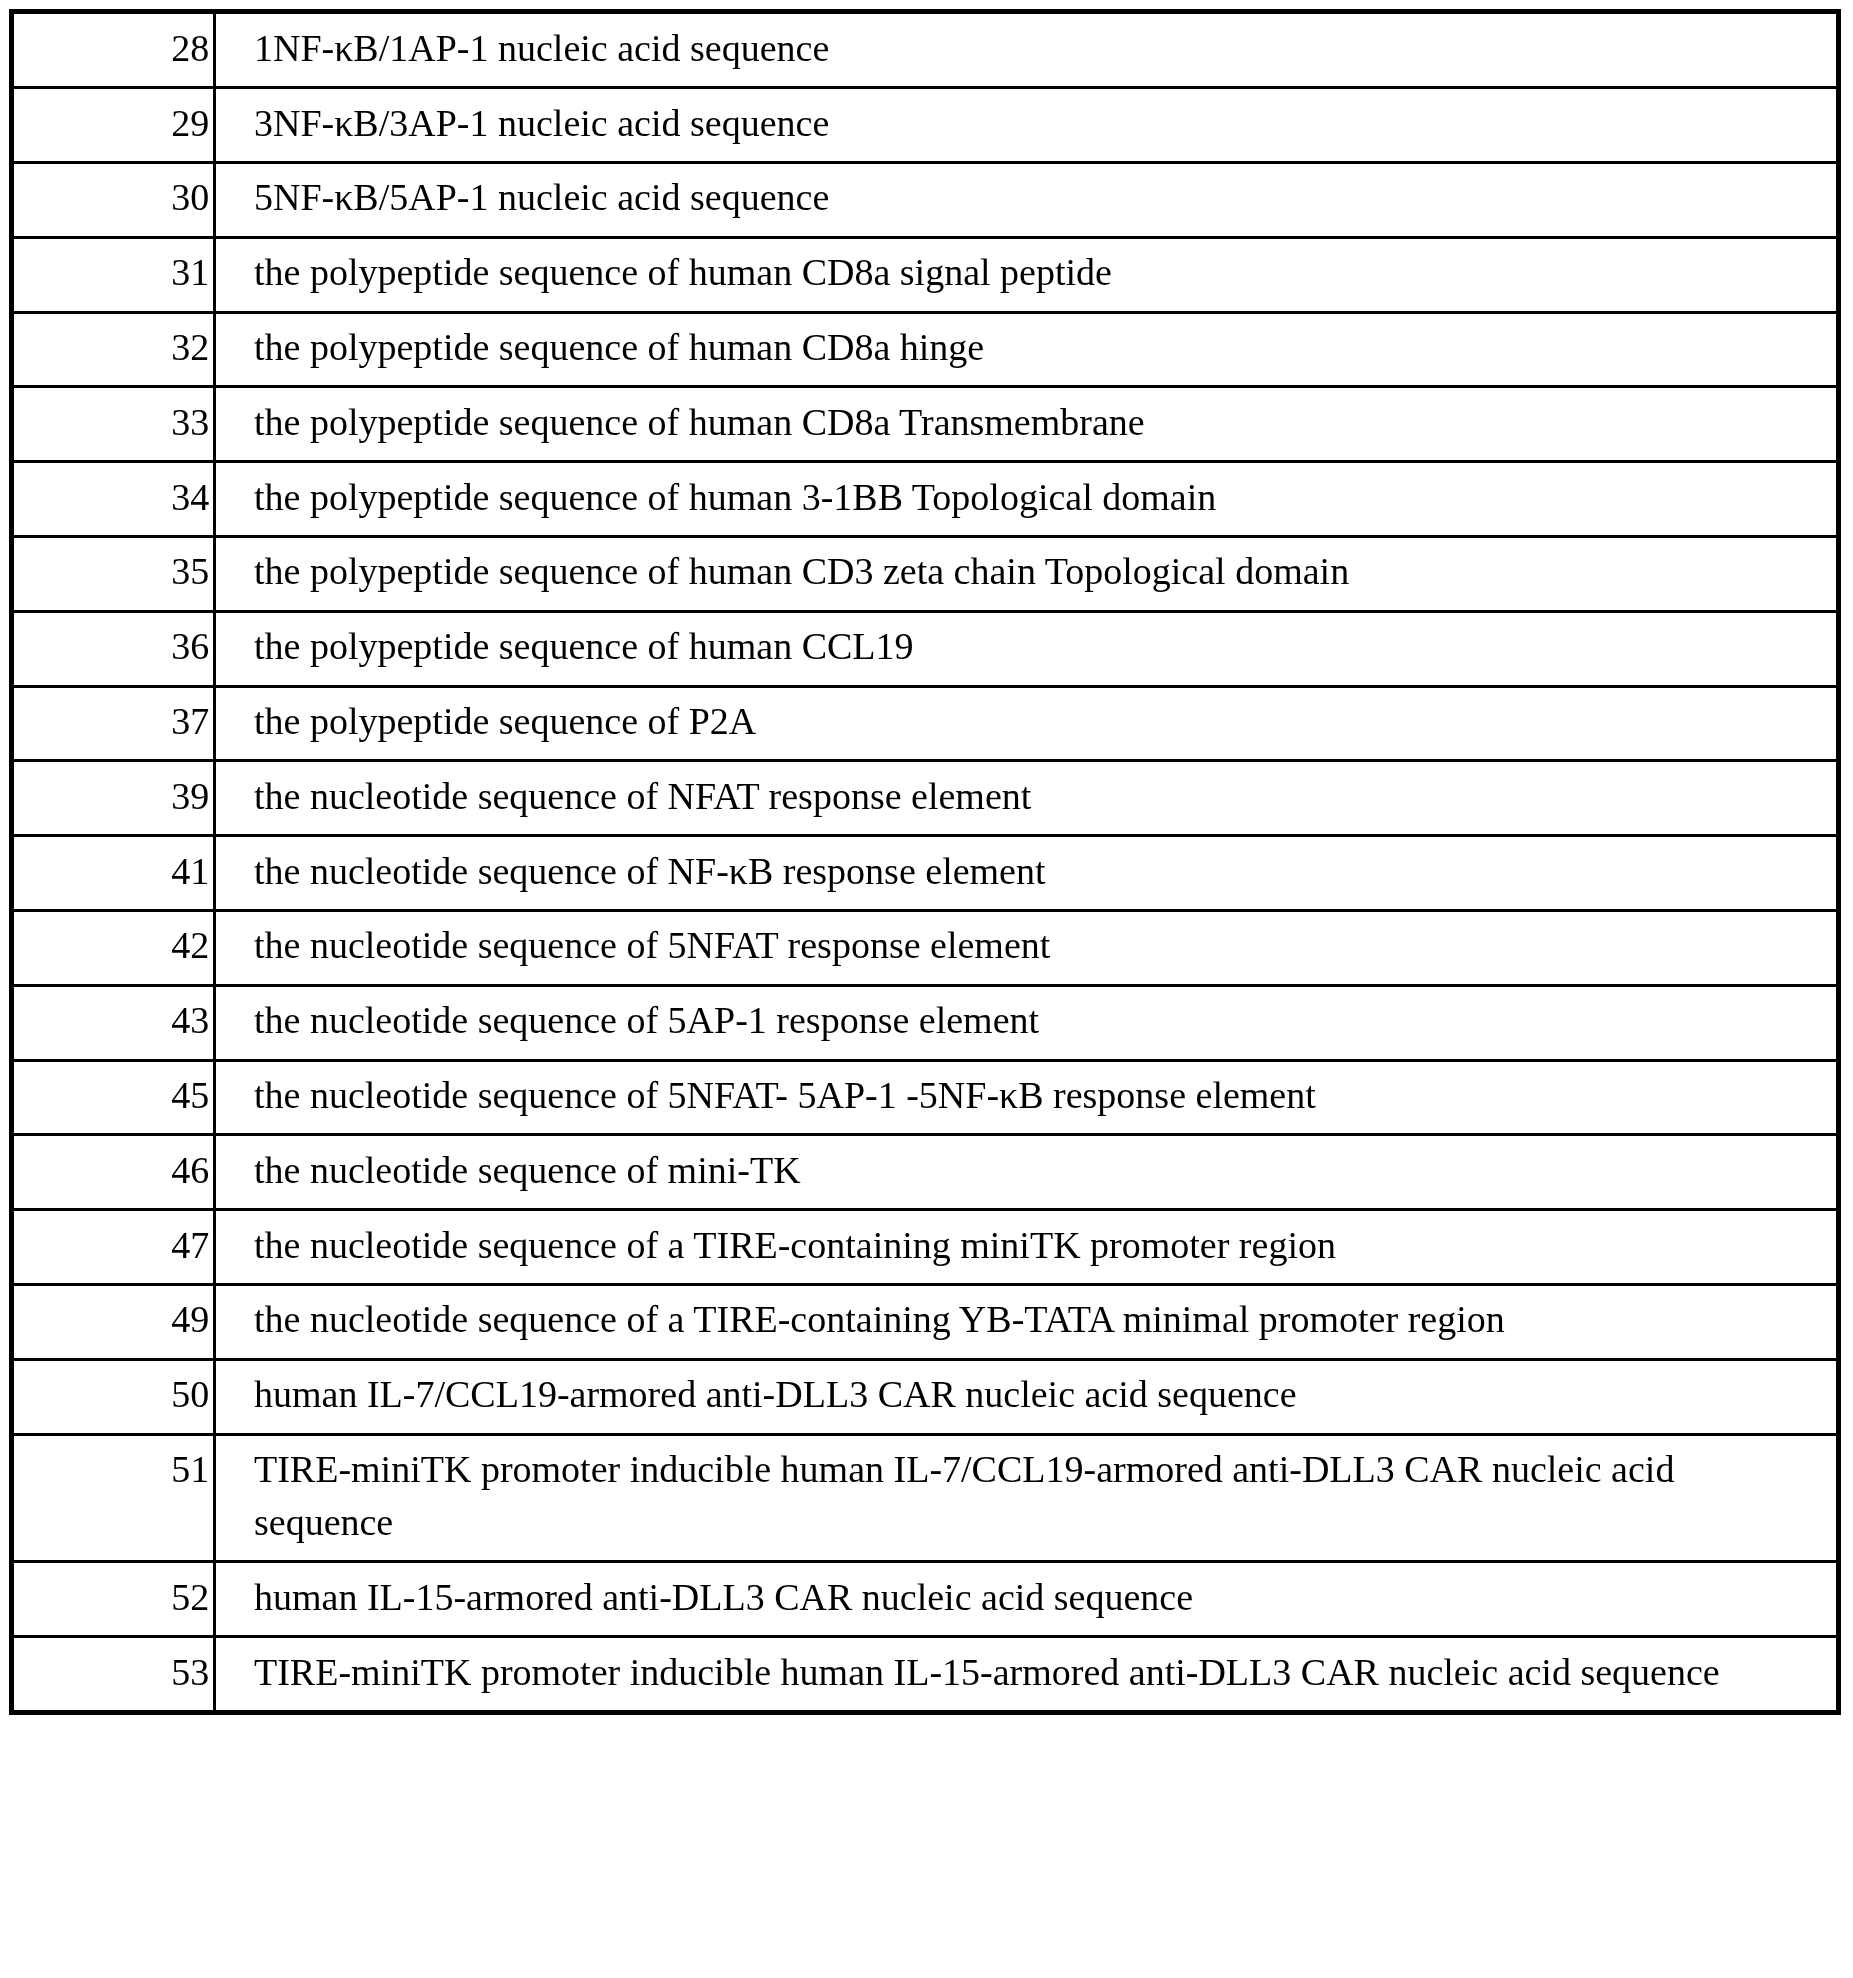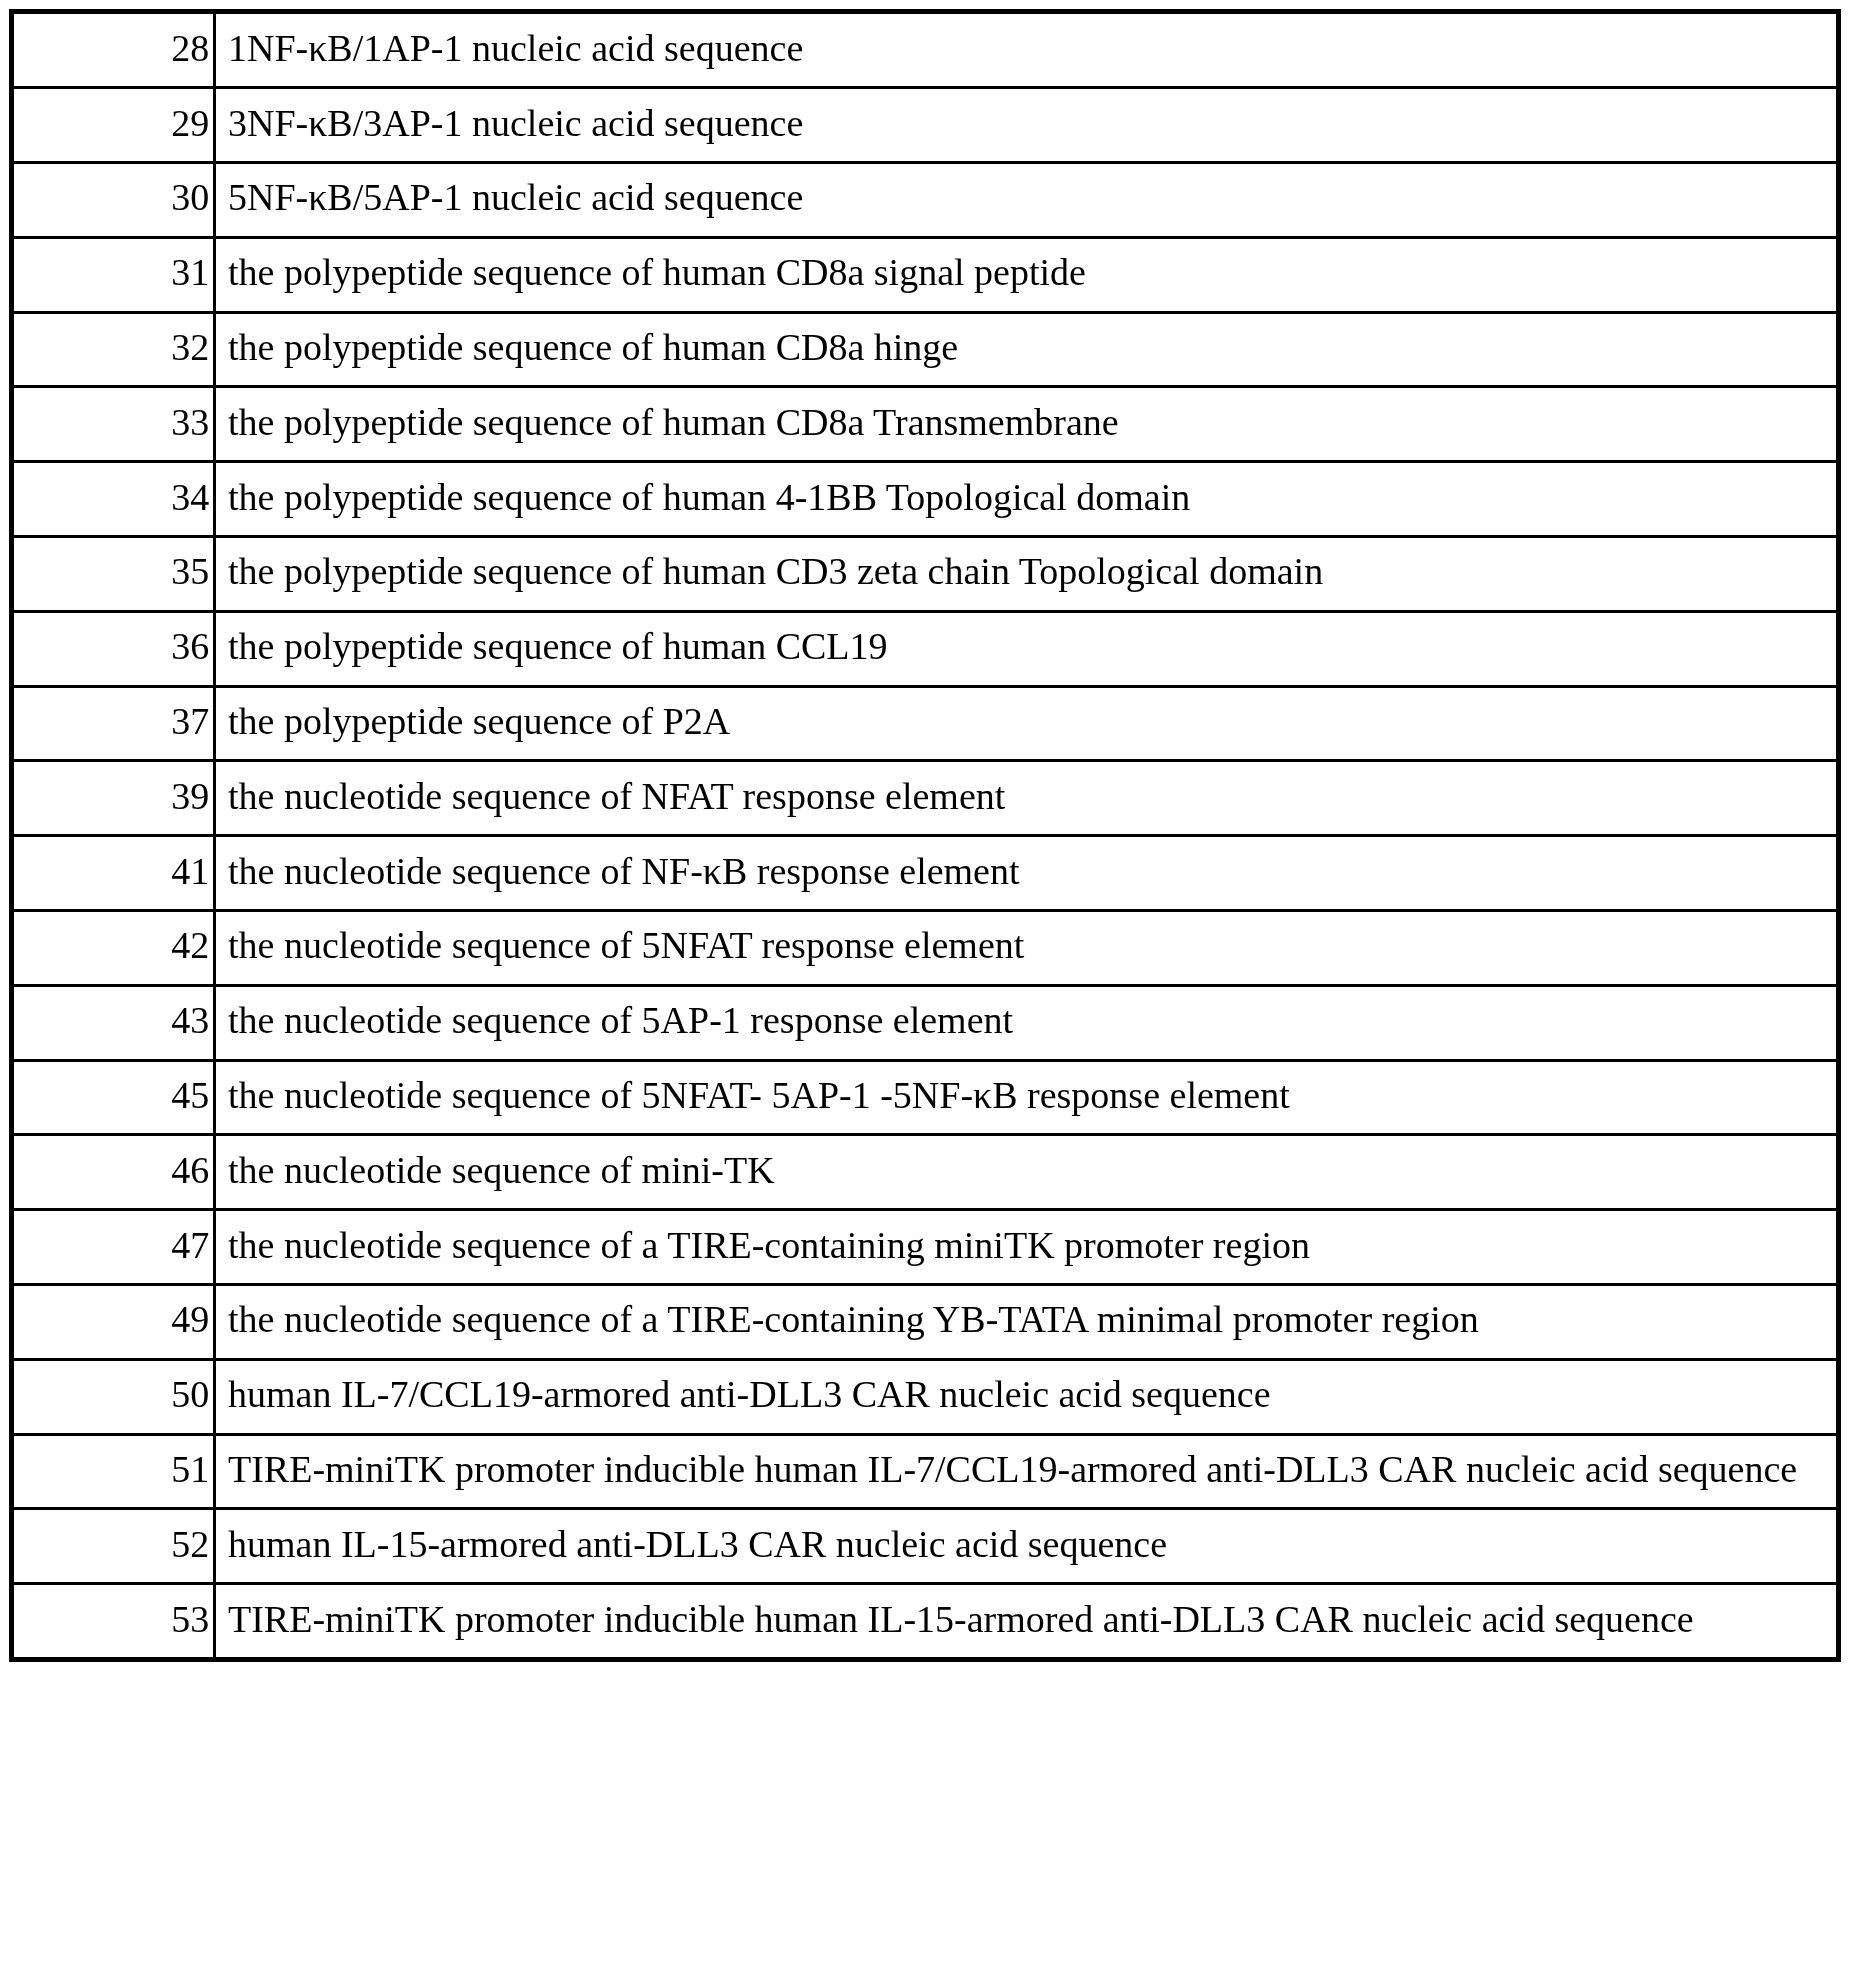--- a/index.html
+++ b/index.html
@@ -37,21 +37,21 @@
     word-wrap: break-word;
   }
   td.num {
     width: 191px;
     text-align: right;
     padding-left: 3.8px;
     padding-right: 3.8px;
   }
   td.desc {
     text-align: left;
-    padding-left: 12px;
+    padding-left: 38px;
     padding-right: 38px;
   }
 </style>
 </head>
 <body>
 
 <div class="page">
   <table class="seq-table">
     <tbody>
         <tr>
@@ -73,21 +73,21 @@
         <tr>
           <td class="num">32</td>
           <td class="desc">the polypeptide sequence of human CD8a hinge</td>
         </tr>
         <tr>
           <td class="num">33</td>
           <td class="desc">the polypeptide sequence of human CD8a Transmembrane</td>
         </tr>
         <tr>
           <td class="num">34</td>
-          <td class="desc">the polypeptide sequence of human 4-1BB Topological domain</td>
+          <td class="desc">the polypeptide sequence of human 3-1BB Topological domain</td>
         </tr>
         <tr>
           <td class="num">35</td>
           <td class="desc">the polypeptide sequence of human CD3 zeta chain Topological domain</td>
         </tr>
         <tr>
           <td class="num">36</td>
           <td class="desc">the polypeptide sequence of human CCL19</td>
         </tr>
         <tr>

